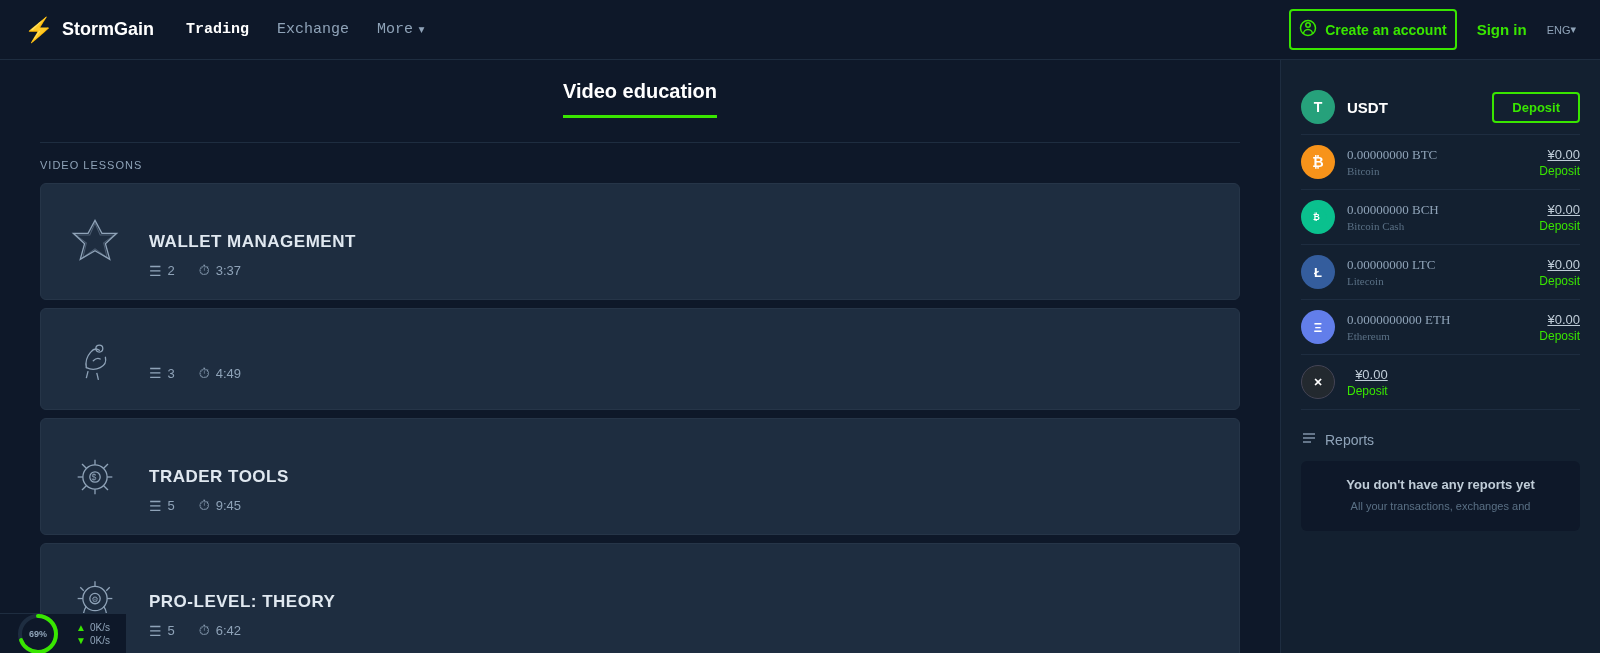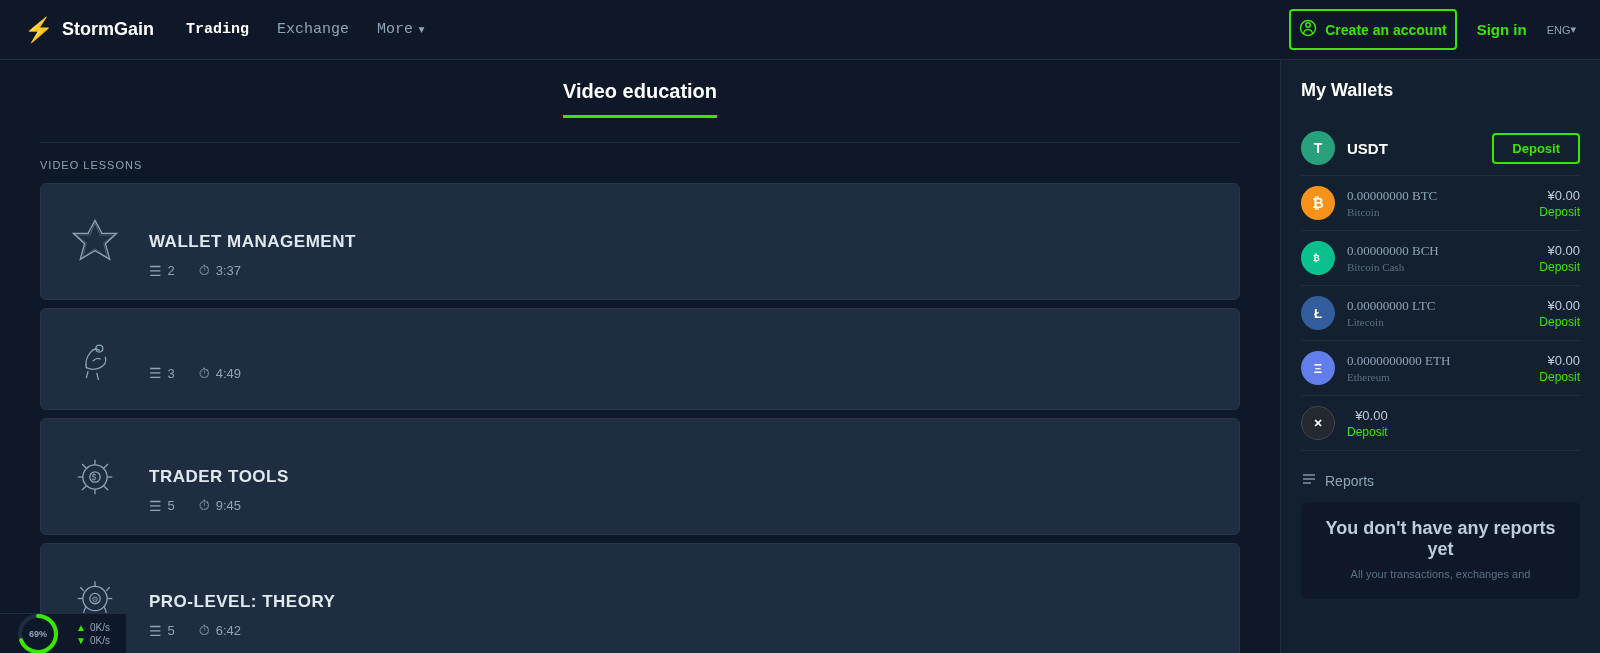--- a/index.html
+++ b/index.html
@@ -218,21 +218,21 @@
     .coin-eth { background: #627eea; color: #fff; }
     .coin-xrp { background: #23292f; color: #fff; border: 1px solid #445; }
 
     .wallet-info { flex: 1; font-family: Liberation Serif, serif; }
     .wallet-name { font-size: 13px; color: #8fa3b8; }
     .wallet-coin-name { font-size: 11px; color: #5a7085; margin-top: 2px; }
 
     .wallet-balance {
       text-align: right;
     }
-    .balance-amount { font-size: 13px; color: #c0cdd8; }
+    .balance-amount { font-size: 13px; color: #c0cdd8; text-decoration: underline; }
     .deposit-link {
       color: #39e600;
       font-size: 12px;
       cursor: pointer;
       margin-top: 2px;
       display: block;
     }
 
     .deposit-btn-main {
       border: 2px solid #39e600;
@@ -264,21 +264,21 @@
       color: #8fa3b8;
       margin-bottom: 12px;
     }
     .reports-content {
       background: #0e1829;
       border-radius: 6px;
       padding: 16px;
       text-align: center;
     }
     .reports-empty-title {
-      font-size: 18px;
+      font-size: 13px;
       color: #c0cdd8;
       font-weight: 600;
       margin-bottom: 6px;
     }
     .reports-empty-desc {
       font-size: 11px;
       color: #5a7085;
       line-height: 1.5;
     }
 
@@ -495,21 +495,20 @@
           <line x1="8" y1="18" x2="52" y2="18"></line>
           <circle cx="30" cy="34" r="8"></circle>
           <path d="M27 34 L33 34 M30 31 L30 37"></path>
         </svg>
       </div>
 
     </div>
   </div>
 
   <aside class="sidebar">
-    <h2 class="sidebar-title">My Wallets</h2>
 
     <div class="usdt-row">
       <div class="coin-icon coin-usdt">T</div>
       <div class="usdt-name">USDT</div>
       <button class="deposit-btn-main">Deposit</button>
     </div>
 
     <div class="wallet-item">
       <div class="coin-icon coin-btc">₿</div>
       <div class="wallet-info">

